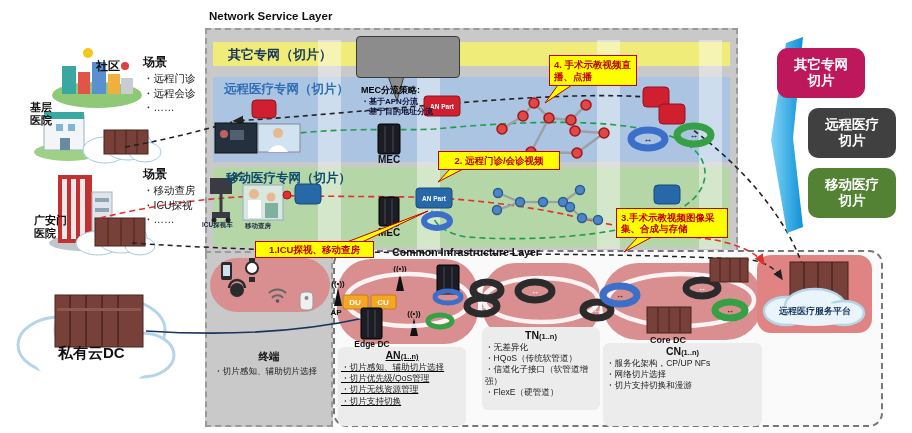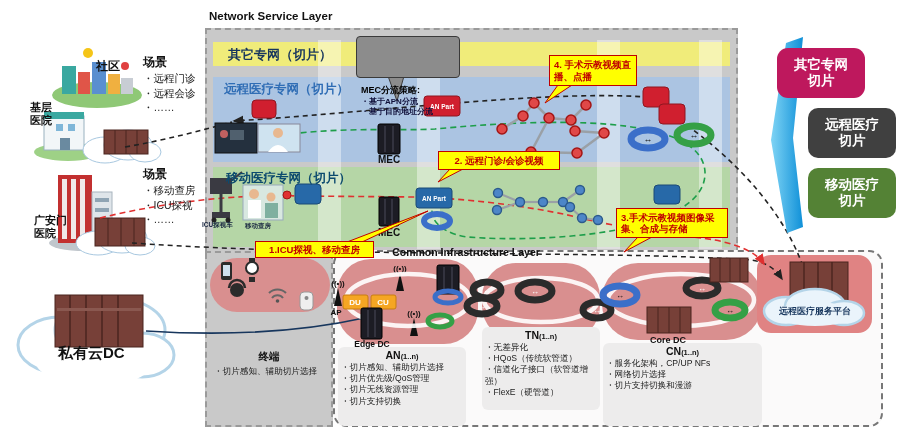--- a/index.html
+++ b/index.html
@@ -69,21 +69,21 @@
   <div class="abs pill" style="left:602px;top:263px;width:160px;height:77px;border-radius:36px;"></div>
   <div class="abs platform-box" style="left:757px;top:255px;width:115px;height:78px;"></div>
 
   <div class="abs" style="left:205px;top:350px;width:128px;">
     <div class="sec-title"><span>终端</span></div>
   </div>
   <div class="abs sec-items" style="left:214px;top:365px;width:112px;">
     <div>・切片感知、辅助切片选择</div>
   </div>
 
-  <div class="abs secbox" style="left:338px;top:347px;width:128px;height:79px;">
+  <div class="abs secbox" style="left:338px;top:347px;width:128px;height:79px;text-decoration:underline;">
     <div class="sec-title"><span>AN</span><span class="sub">(1..n)</span></div>
     <div class="sec-items">
       <div>・切片感知、辅助切片选择</div>
       <div>・切片优先级/QoS管理</div>
       <div>・切片无线资源管理</div>
       <div>・切片支持切换</div>
     </div>
   </div>
 
   <div class="abs secbox" style="left:482px;top:327px;width:118px;height:83px;">

